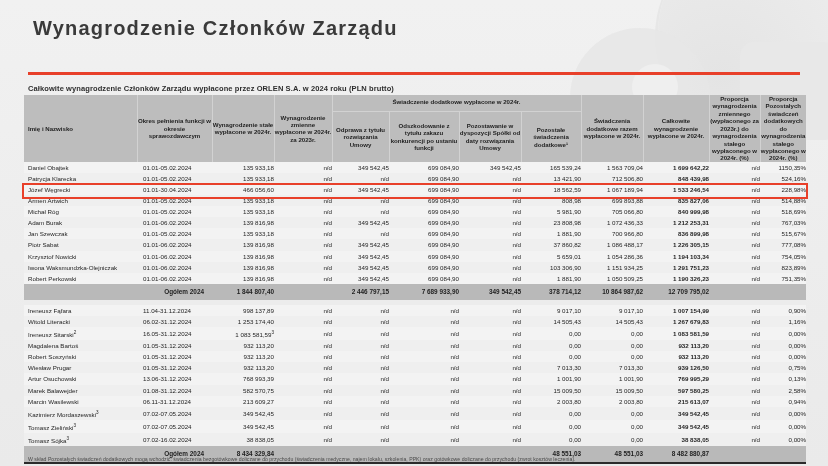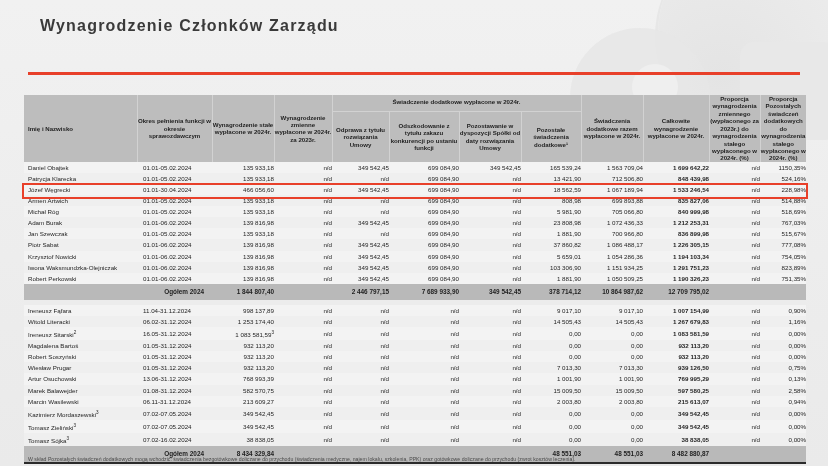--- a/index.html
+++ b/index.html
@@ -36,23 +36,22 @@
     background: #e8e8e8;
   }
   .deco-d {
     right: 150px; top: 64px; width: 46px; height: 46px;
     border-radius: 50%;
     background: #efefef;
   }
   
   .title {
     position: absolute; left: 33px; top: 17px;
-    font-size: 16px; font-weight: bold; letter-spacing: 1.2px;
+    font-size: 20px; font-weight: bold; letter-spacing: 1.2px;
     color: #3a3a3a;
-    margin-left: 7px;
   }
   .red-rule {
     position: absolute; left: 28px; top: 72px;
     width: 772px; height: 3px; background: #e8402a;
   }
   .subtitle {
     position: absolute; left: 28px; top: 84px;
     font-size: 7.5px; font-weight: bold; color: #2d2d2d;
     letter-spacing: .1px;
   }
@@ -123,20 +122,21 @@
 
 <div id="slide">
 
   <div class="deco deco-a"></div>
   <div class="deco deco-b"></div>
   <div class="deco deco-c"></div>
   <div class="deco deco-d"></div>
 
   <div class="title">Wynagrodzenie Członków Zarządu</div>
   <div class="red-rule"></div>
+  <div class="subtitle">Całkowite wynagrodzenie Członków Zarządu wypłacone przez ORLEN S.A. w 2024 roku (PLN brutto)</div>
 
   <div class="tbl-wrap">
     <table class="t">
       <colgroup>
         <col style="width:113px">
           <col style="width:75px">
           <col style="width:62px">
           <col style="width:58px">
         <col style="width:57px">
           <col style="width:70px">

